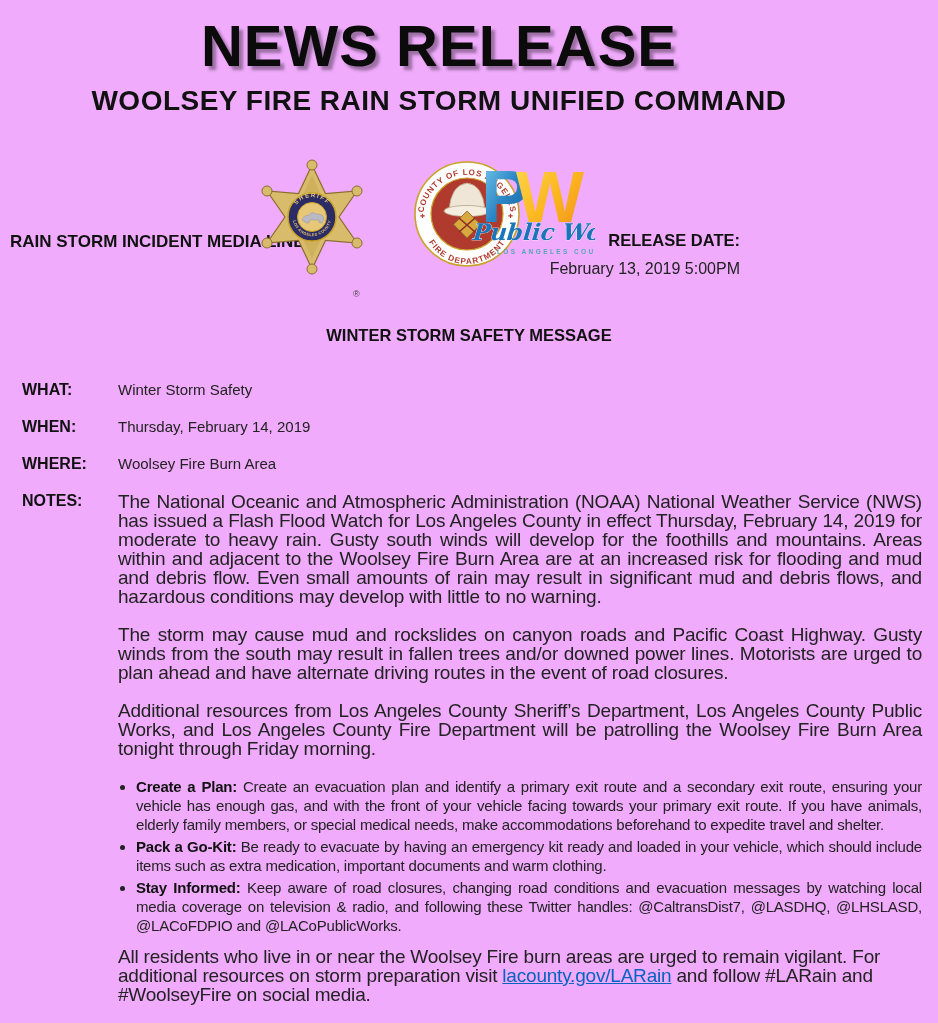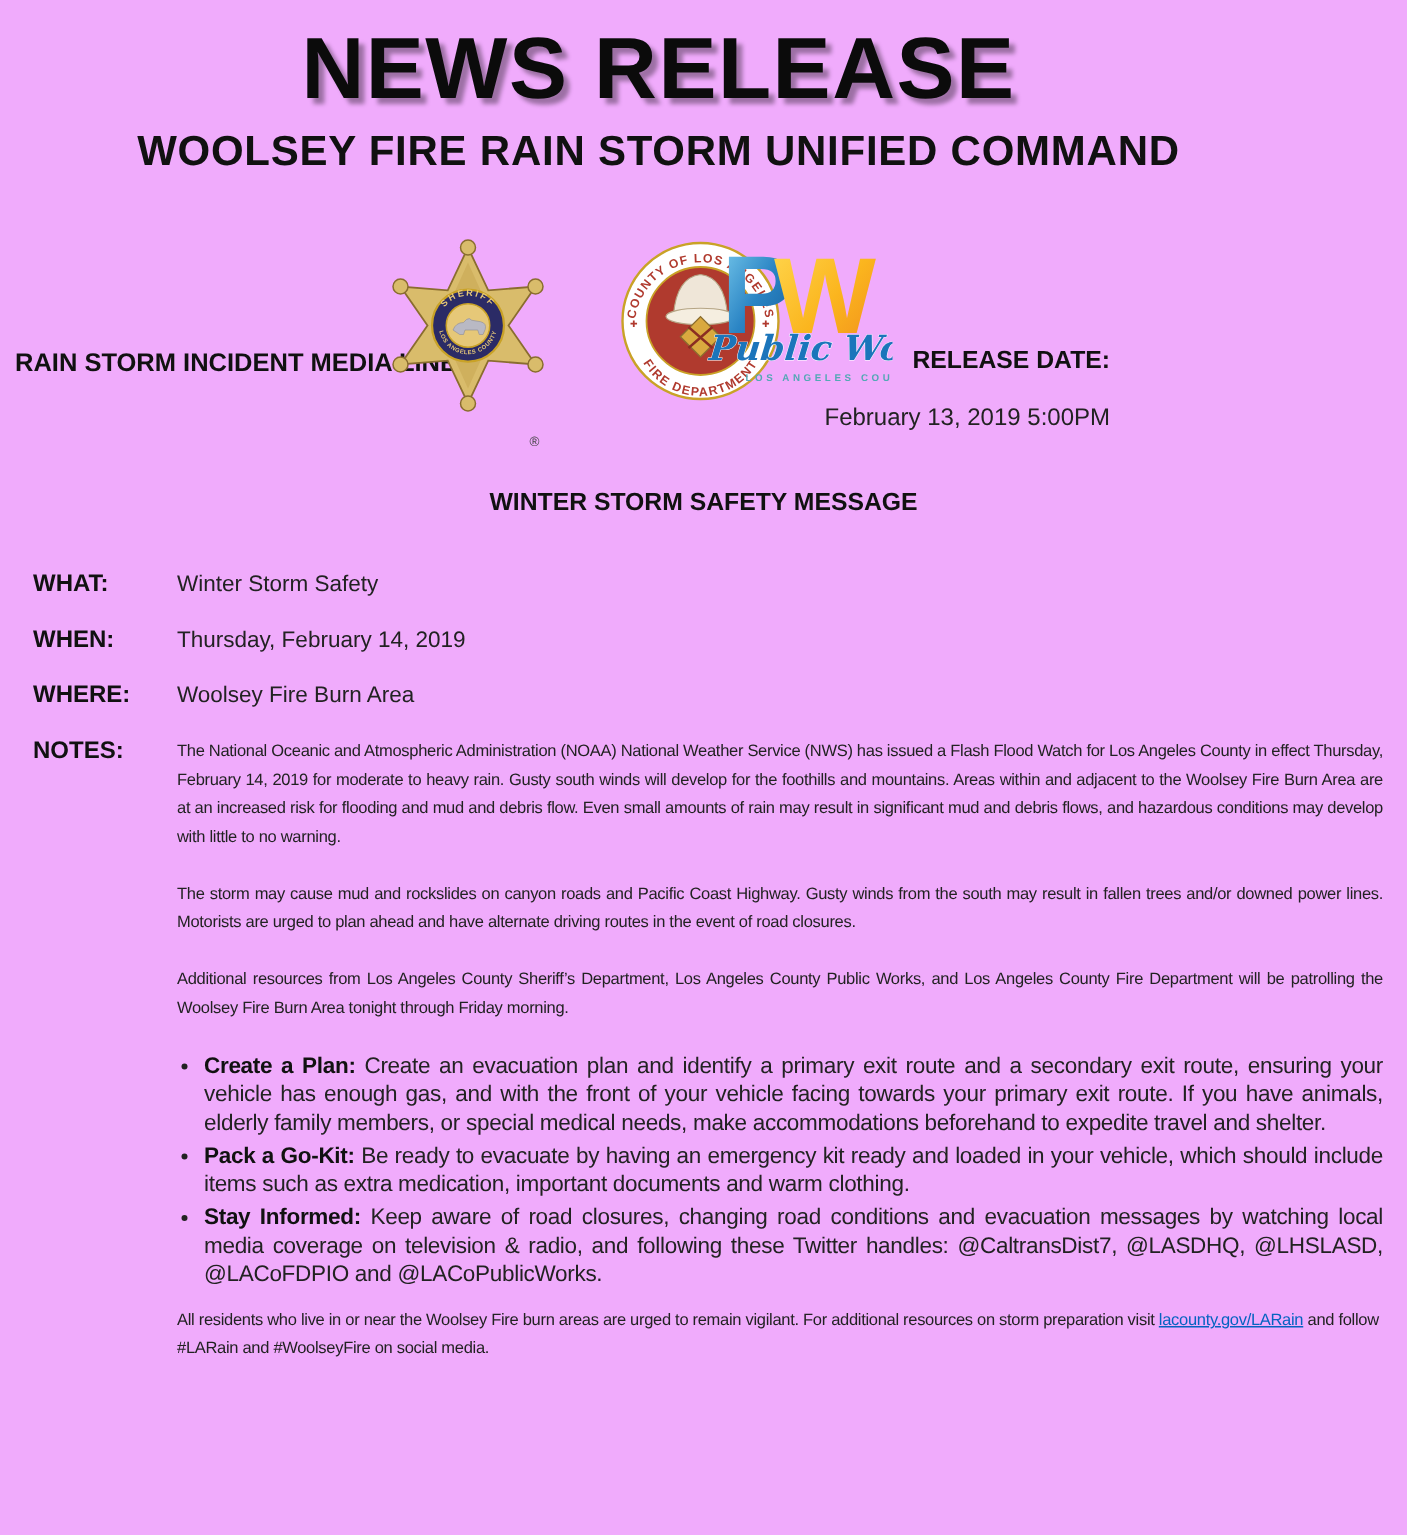--- a/index.html
+++ b/index.html
@@ -20,30 +20,30 @@
   }
   .logo-header{position:relative;height:165px;margin-top:36px;}
   .media-line{
     position:absolute;left:10px;top:78px;width:310px;
     font-size:17px;font-weight:bold;line-height:21px;color:#111;
   }
   .sheriff-badge{position:absolute;left:252px;top:0px;}
   .fire-pw{position:absolute;left:413px;top:5px;}
   .release-block{position:absolute;left:460px;top:78px;width:280px;text-align:right;}
   .release-label{font-size:16.5px;font-weight:bold;color:#111;}
-  .release-value{font-size:16px;margin-top:20px;color:#222;}
+  .release-value{font-size:16px;margin-top:10px;color:#222;}
   .msg-heading{
     text-align:center;font-size:16.5px;font-weight:bold;margin:8px 0 36px 0;color:#111;
   }
   main{padding:0 16px 0 22px;}
   .field-row{display:grid;grid-template-columns:96px 1fr;margin-bottom:19px;align-items:baseline;}
   .flabel{font-weight:bold;font-size:16px;color:#111;}
   .fvalue{font-size:15px;color:#222;}
   .notes-row{display:grid;grid-template-columns:96px 1fr;align-items:start;}
-  .para{font-size:11px;line-height:19px;margin:0 0 19px 0;color:#222;letter-spacing:-0.2px;}
+  .para{font-size:19px;line-height:19px;margin:0 0 19px 0;color:#222;letter-spacing:-0.2px;}
   .jst{text-align:justify;}
   .indent{margin-left:96px;}
   ul.prep-list{margin:0 0 12px 0;padding-left:114px;}
   ul.prep-list li{
     font-size:15px;line-height:19px;text-align:justify;color:#222;
     letter-spacing:-0.2px;margin-bottom:3px;
   }
   ul.prep-list li b{color:#111;}
   .closing{margin-bottom:0;}
   a.doc-link{color:#0563C1;text-decoration:underline;cursor:pointer;}

